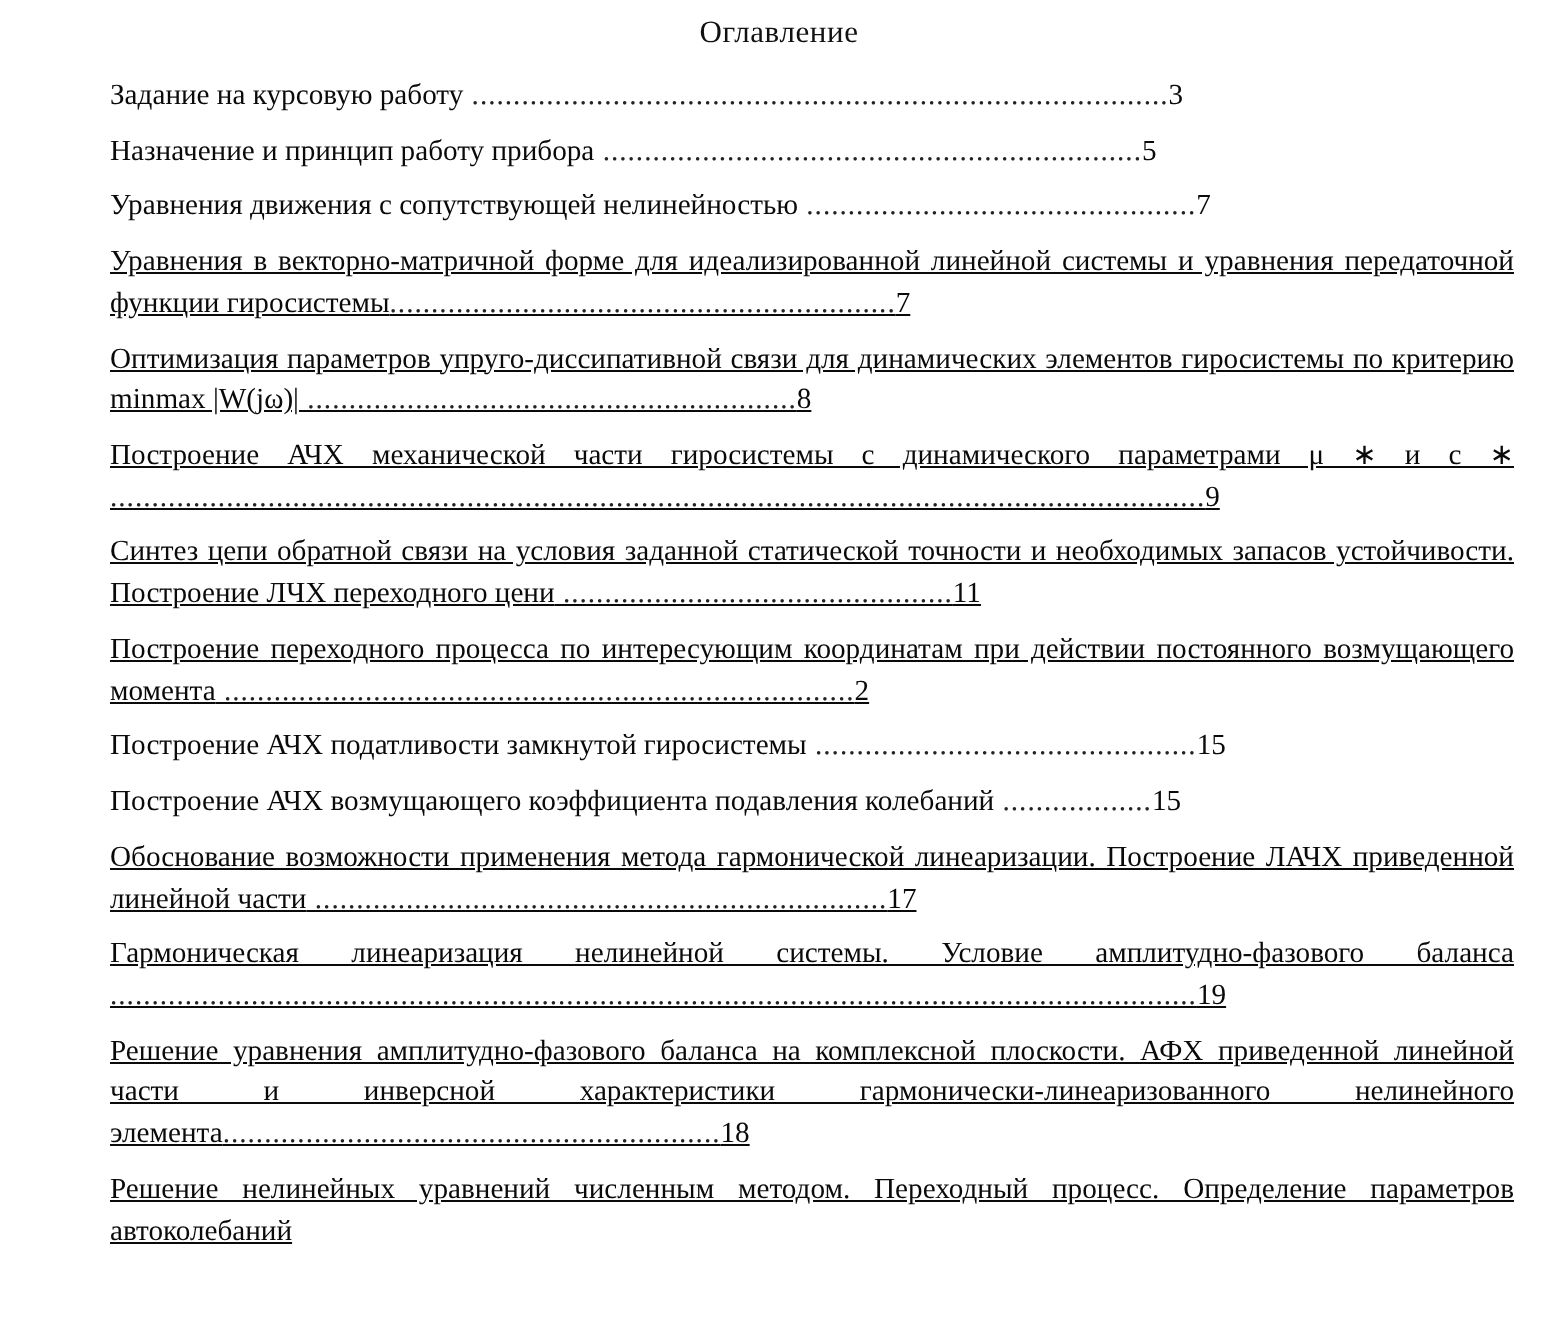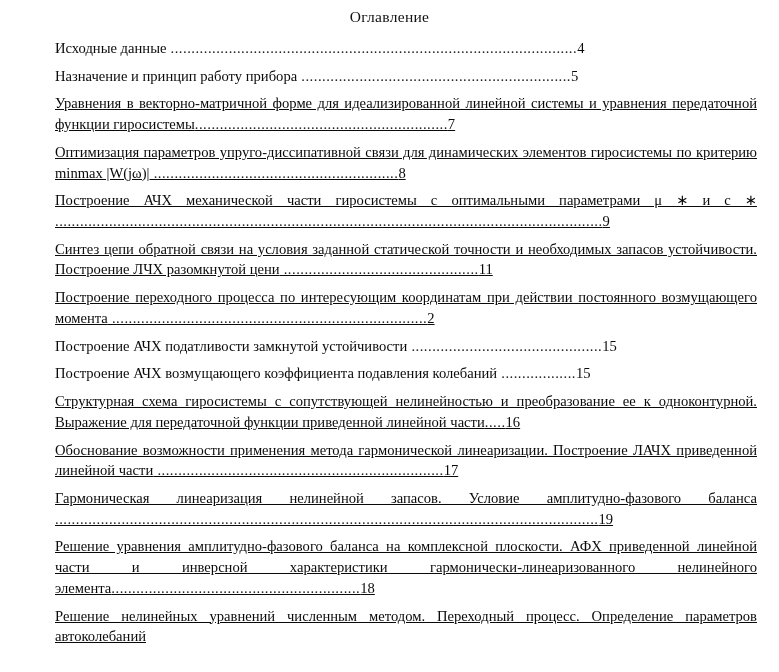--- a/index.html
+++ b/index.html
@@ -54,68 +54,68 @@
 </style>
 </head>
 <body>
 
 <div class="page">
 
   <div class="toc-title">Оглавление</div>
 
   <div class="toc-list">
 
+    <div class="toc-entry">
+      <span>Задание на курсовую работу</span><span class="dots"> ....................................................................................</span><span class="pg">3</span>
+    </div>
 
-    <div class="toc-entry">
-      <span>Исходные данные</span><span class="dots"> ..................................................................................................</span><span class="pg">4</span>
-    </div>
 
     <div class="toc-entry">
       <span>Назначение и принцип работу прибора</span><span class="dots"> .................................................................</span><span class="pg">5</span>
     </div>
 
+    <div class="toc-entry">
+      <span>Уравнения движения с сопутствующей нелинейностью</span><span class="dots"> ...............................................</span><span class="pg">7</span>
+    </div>
 
     <div class="toc-entry two-line">
       <span>Уравнения в векторно-матричной форме для идеализированной линейной системы и уравнения передаточной функции гиросистемы</span><span class="dots">.............................................................</span><span class="pg">7</span>
     </div>
 
     <div class="toc-entry two-line">
       <span>Оптимизация параметров упруго-диссипативной связи для динамических элементов гиросистемы по критерию minmax |W(jω)|</span><span class="dots"> ...........................................................</span><span class="pg">8</span>
     </div>
 
     <div class="toc-entry two-line">
-      <span>Построение АЧХ механической части гиросистемы с оптимальными параметрами μ ∗ и  c ∗</span><span class="dots"> ....................................................................................................................................</span><span class="pg">9</span>
+      <span>Построение АЧХ механической части гиросистемы с динамического параметрами μ ∗ и  c ∗</span><span class="dots"> ....................................................................................................................................</span><span class="pg">9</span>
     </div>
 
     <div class="toc-entry two-line">
-      <span>Синтез цепи обратной связи на условия заданной статической точности и необходимых запасов устойчивости. Построение ЛЧХ разомкнутой цени</span><span class="dots"> ...............................................</span><span class="pg">11</span>
+      <span>Синтез цепи обратной связи на условия заданной статической точности и необходимых запасов устойчивости. Построение ЛЧХ переходного цени</span><span class="dots"> ...............................................</span><span class="pg">11</span>
     </div>
 
     <div class="toc-entry two-line">
       <span>Построение переходного процесса по интересующим координатам при действии постоянного возмущающего момента</span><span class="dots"> ............................................................................</span><span class="pg">2</span>
     </div>
 
     <div class="toc-entry">
-      <span>Построение АЧХ податливости замкнутой устойчивости</span><span class="dots"> ..............................................</span><span class="pg">15</span>
+      <span>Построение АЧХ податливости замкнутой гиросистемы</span><span class="dots"> ..............................................</span><span class="pg">15</span>
     </div>
 
     <div class="toc-entry">
       <span>Построение АЧХ возмущающего коэффициента подавления колебаний</span><span class="dots"> ..................</span><span class="pg">15</span>
     </div>
 
-    <div class="toc-entry two-line">
-      <span>Структурная схема гиросистемы с сопутствующей нелинейностью и преобразование ее к одноконтурной. Выражение для передаточной функции приведенной линейной части</span><span class="dots">.....</span><span class="pg">16</span>
-    </div>
 
     <div class="toc-entry two-line">
       <span>Обоснование возможности применения метода гармонической линеаризации. Построение ЛАЧХ приведенной линейной части</span><span class="dots"> .....................................................................</span><span class="pg">17</span>
     </div>
 
     <div class="toc-entry two-line">
-      <span>Гармоническая линеаризация нелинейной запасов. Условие амплитудно-фазового баланса</span><span class="dots"> ...................................................................................................................................</span><span class="pg">19</span>
+      <span>Гармоническая линеаризация нелинейной системы. Условие амплитудно-фазового баланса</span><span class="dots"> ...................................................................................................................................</span><span class="pg">19</span>
     </div>
 
     <div class="toc-entry two-line">
       <span>Решение уравнения амплитудно-фазового баланса на комплексной плоскости. АФХ приведенной линейной части и инверсной характеристики гармонически-линеаризованного нелинейного элемента</span><span class="dots">............................................................</span><span class="pg">18</span>
     </div>
 
     <div class="toc-entry two-line">
       <span>Решение нелинейных уравнений численным методом. Переходный процесс. Определение параметров автоколебаний</span>
     </div>
 

